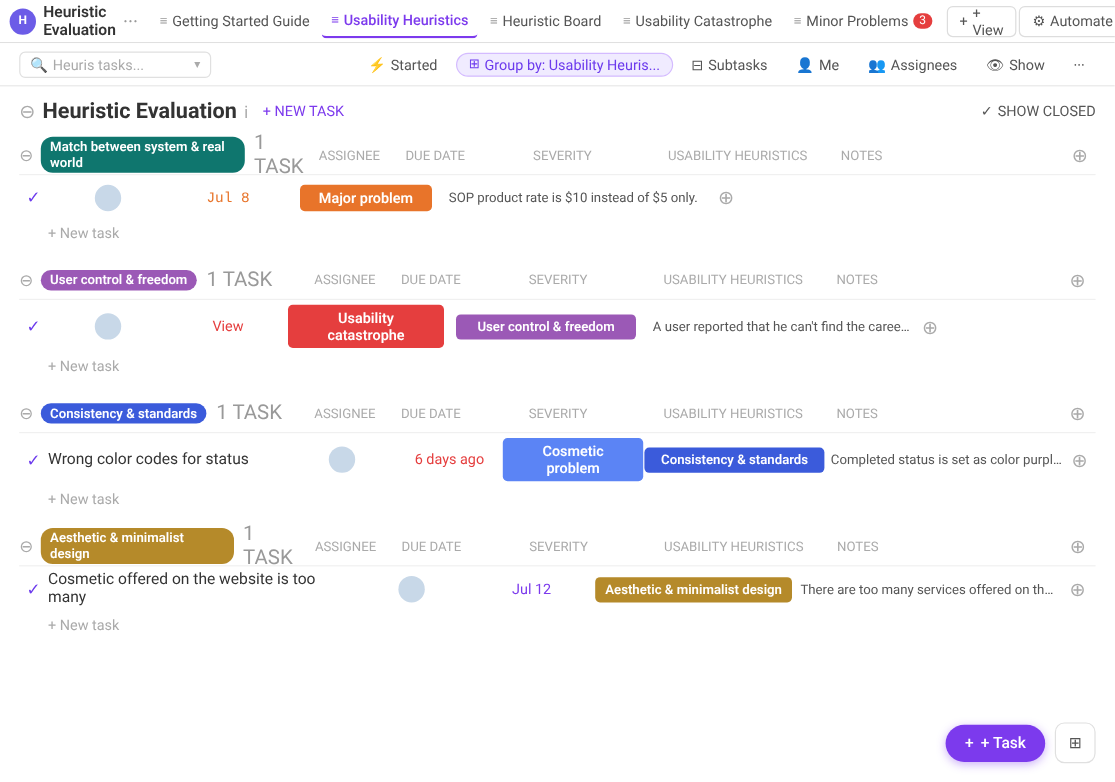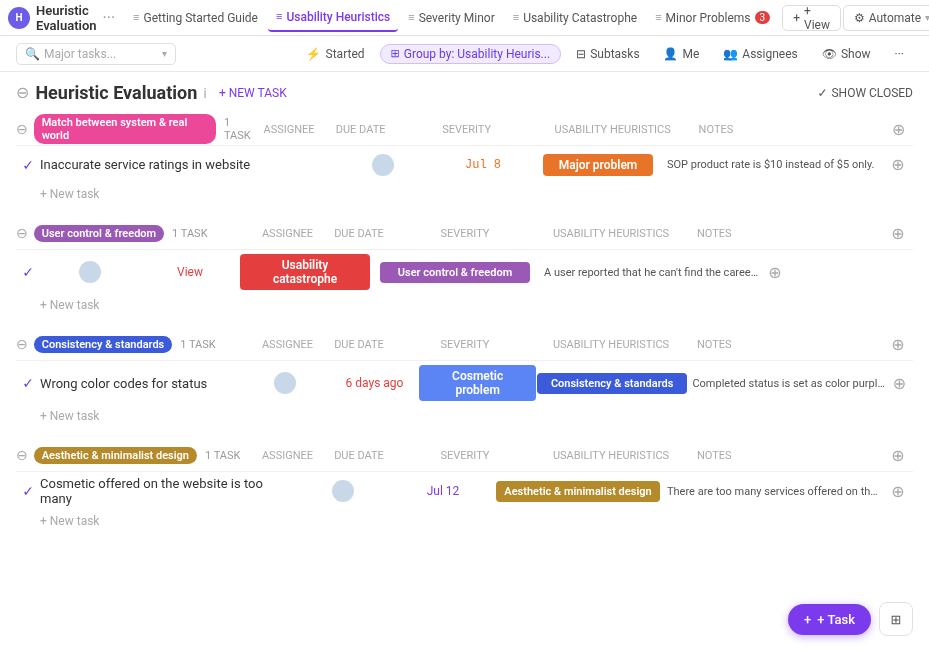--- a/index.html
+++ b/index.html
@@ -66,21 +66,21 @@
 
     
     .group-section { margin-bottom: 8px; }
     .group-header {
       display: flex; align-items: center; gap: 6px; padding: 8px 0 4px 0; height: 36px;
     }
     .group-collapse { color: #aaa; cursor: pointer; font-size: 14px; }
     .group-badge {
       font-size: 11px; font-weight: 600; padding: 2px 8px; border-radius: 10px; color: #fff;
     }
-    .group-task-count { font-size: 11px; color: #999; margin-left: 2px; }
+    .group-task-count { font-size: 17px; color: #999; margin-left: 2px; }
 
     
     .task-row {
       display: flex; align-items: center; min-height: 38px; border-top: 1px solid #f0f0f0;
       padding: 4px 0; margin-left: 0; cursor: pointer;
     }
     .task-check { width: 24px; display: flex; align-items: center; justify-content: center; flex-shrink: 0; }
     .check-icon { color: #6c3aed; font-size: 14px; }
     .task-name { flex: 1; font-size: 13px; color: #333; min-width: 200px; }
     .task-assignee { width: 100px; display: flex; align-items: center; justify-content: center; }
@@ -137,21 +137,21 @@
   <div class="nav-tab">
     <span class="nav-tab-icon">≡</span>
     <span>Getting Started Guide</span>
   </div>
   <div class="nav-tab active">
     <span class="nav-tab-icon purple">≡</span>
     <span>Usability Heuristics</span>
   </div>
   <div class="nav-tab">
     <span class="nav-tab-icon">≡</span>
-    <span>Severity Minor</span>
+    <span>Heuristic Board</span>
   </div>
   <div class="nav-tab">
     <span class="nav-tab-icon">≡</span>
     <span>Usability Catastrophe</span>
   </div>
   <div class="nav-tab">
     <span class="nav-tab-icon">≡</span>
     <span>Minor Problems</span>
     <span style="background:#e53e3e;color:#fff;border-radius:8px;font-size:10px;padding:1px 5px;">3</span>
   </div>
@@ -166,21 +166,21 @@
     <span style="font-size:12px;">⚙</span>
     <span>Automate</span>
     <span style="font-size:10px;color:#aaa;">▾</span>
   </div>
 
 </div>
 
 <div class="toolbar">
   <div class="search-box">
     <span class="search-icon">🔍</span>
-    <span style="font-size:12px;color:#aaa;">Major tasks...</span>
+    <span style="font-size:12px;color:#aaa;">Heuris tasks...</span>
     <span style="margin-left:auto;font-size:10px;color:#aaa;">▾</span>
   </div>
   <div class="toolbar-spacer"></div>
   <div class="toolbar-btn">
     <span>⚡</span>
     <span>Started</span>
   </div>
   <div class="toolbar-btn group-btn">
     <span style="font-size:11px;">⊞</span>
     <span>Group by: Usability Heuris...</span>
@@ -219,37 +219,36 @@
     <span>✓</span>
     <span>SHOW CLOSED</span>
   </div>
 </div>
 
 <div class="main-content">
 
   <div class="group-section">
     <div class="group-header">
       <span class="group-collapse">⊖</span>
-      <span class="group-badge" style="background:#ec4899;">Match between system &amp; real world</span>
+      <span class="group-badge" style="background:#0f766e;">Match between system &amp; real world</span>
       <span class="group-task-count">1 TASK</span>
       <div style="display:flex;align-items:center;margin-left:auto;gap:6px;">
         <span style="font-size:11px;color:#aaa;">ASSIGNEE</span>
         <span style="width:80px;text-align:center;font-size:11px;color:#aaa;">DUE DATE</span>
         <span style="width:120px;text-align:center;font-size:11px;color:#aaa;">SEVERITY</span>
         <span style="width:160px;text-align:center;font-size:11px;color:#aaa;">USABILITY HEURISTICS</span>
         <span style="width:180px;font-size:11px;color:#aaa;">NOTES</span>
       </div>
       <span class="task-add">⊕</span>
     </div>
 
     <div class="task-row">
       <div class="task-check">
           <span class="check-icon">✓</span>
         </div>
-      <div class="task-name">Inaccurate service ratings in website</div>
       <div class="task-assignee">
         <div class="avatar" style="background:#c8d8e8;"></div>
       </div>
       <div class="task-duedate due-orange">Jul 8</div>
       <div class="task-severity">
         <span class="severity-badge sev-major">Major problem</span>
       </div>
       <div class="task-notes">SOP product rate is $10 instead of $5 only.</div>
       <div class="task-add">⊕</div>
     </div>

